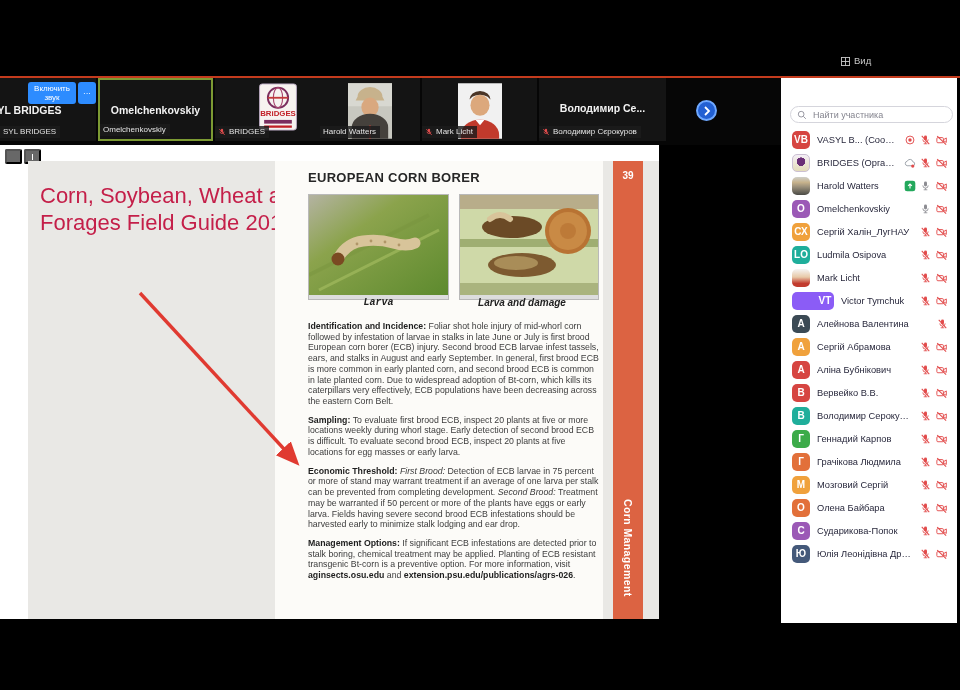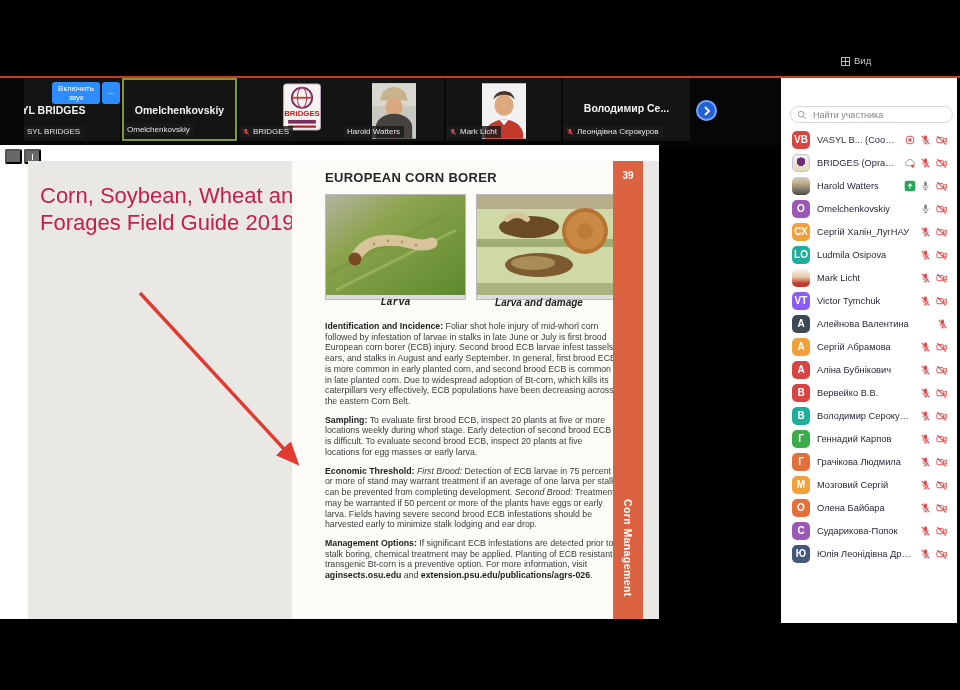--- a/index.html
+++ b/index.html
@@ -4,21 +4,21 @@
 <style>
   html,body{margin:0;padding:0;background:#000;}
   #stage{position:relative;width:960px;height:690px;background:#000;overflow:hidden;
          font-family:"Liberation Sans",sans-serif;}
   
   #view-ctl{position:absolute;top:55px;left:841px;display:flex;align-items:flex-end;gap:4px;
             color:#c9c9c9;font-size:9.5px;}
   #red-line{position:absolute;top:76px;left:0;width:960px;height:2px;background:#c43b1d;}
   
   #filmstrip{position:absolute;top:78px;left:0;width:781px;height:67px;background:#060606;}
-  .thumb{position:absolute;top:0;height:63px;background:#141414;overflow:hidden;margin-left:24px;}
+  .thumb{position:absolute;top:0;height:63px;background:#141414;overflow:hidden;}
   .thumb .vname{position:absolute;top:24px;left:0;right:0;text-align:center;color:#f2f2f2;
                 font-weight:bold;font-size:10.5px;white-space:nowrap;}
   .nametag{position:absolute;left:0;bottom:3px;display:flex;align-items:center;gap:3px;
            background:rgba(28,28,28,.82);color:#e3e3e3;font-size:8px;padding:1px 4px 2px 3px;
            white-space:nowrap;}
   #t1{left:0;width:96px;} #t2{left:98px;width:115px;box-sizing:border-box;border:2px solid #7c9a33;}
   #t3{left:215px;width:126px;} #t4{left:320px;width:100px;} #t5{left:422px;width:115px;}
   #t6{left:539px;width:127px;}
   .unmute-wrap{position:absolute;top:4px;left:28px;display:flex;gap:2px;}
   .btn-blue{background:#2d8cff;color:#fff;border:none;border-radius:3px;font-size:8px;
@@ -33,21 +33,21 @@
           display:flex;align-items:center;justify-content:center;gap:2px;}
   #rec-pause{left:5px;} #rec-stop{left:24px;}
   .pbar{width:2.5px;height:7px;background:#fff;} .sq{width:6px;height:6px;background:#fff;}
   #slide{position:absolute;top:16px;left:28px;width:631px;height:458px;background:#e9e8e5;}
   .slide-title{position:absolute;left:12px;top:22px;width:290px;color:#c41f49;
                font-size:22px;line-height:1.22;}
   .slide-anno{position:absolute;left:30px;top:86px;width:120px;color:#141414;
               font-size:19.5px;line-height:1.2;}
   #arrow-svg{position:absolute;left:0;top:0;pointer-events:none;}
   
-  #page{position:absolute;left:264px;top:0;width:328px;height:458px;background:#fcfbf8;}
+  #page{position:absolute;left:247px;top:0;width:328px;height:458px;background:#fcfbf8;}
   .doc-head{position:absolute;left:33px;top:9px;font-size:13px;font-weight:bold;
             letter-spacing:.3px;color:#262626;}
   .figs{position:absolute;left:33px;top:33px;display:flex;gap:10px;}
   .fig{border:1px solid #b9b9b9;background:#ddd;}
   .figcaps{position:absolute;left:33px;top:136px;width:287px;display:flex;}
   .figcap{font-size:10px;font-weight:bold;font-style:italic;color:#222;text-align:center;}
   .figcap:nth-child(1){width:141px;font-family:Liberation Mono, monospace;} .figcap:nth-child(2){width:146px;}
   #doc-paras{position:absolute;left:33px;top:160px;width:292px;}
   .doc-para{margin:0 0 8px 0;font-size:8.75px;line-height:1.225;color:#3c3c3c;}
   .doc-para .b{font-weight:bold;color:#1e1e1e;} .doc-para .i{font-style:italic;}
@@ -192,21 +192,21 @@
       <div class="nametag">
         <span class="icon">
             <svg width="8" height="8" viewBox="0 0 14 14">
               <g fill="none" stroke="#e24c4c" stroke-width="1.4">
                 <rect x="5.1" y="1.3" width="3.8" height="6.2" rx="1.9" fill="#e24c4c" stroke="none"></rect>
                 <path d="M3.6 6.3a3.4 3.4 0 0 0 6.8 0"></path>
                 <line x1="2.2" y1="1.8" x2="11.8" y2="12.2"></line>
               </g>
             </svg>
           </span>
-        <span>Леонідівна Сєрокуров</span>
+        <span>Володимир Сєрокуров</span>
       </div>
     </div>
 
     <button id="next-btn">
       <span class="icon">
         <svg width="8" height="10" viewBox="0 0 8 10">
             <polyline points="2,1 6,5 2,9" fill="none" stroke="#fff" stroke-width="1.8"></polyline>
           </svg>
       </span>
     </button>
@@ -513,21 +513,21 @@
                   <rect x="1.6" y="4.2" width="7.6" height="6" rx="1.2"></rect>
                   <path d="M9.4 6.6l3.2-2v5.2l-3.2-2"></path>
                   <line x1="2" y1="2.4" x2="12.4" y2="12.4" stroke-width="1.3"></line>
                 </g>
               </svg>
       </span>
     </span>
   </div>
 
   <div class="p-row">
-    <span class="p-avatar" style="background: #8b5cf6;">VT</span>
+    <span class="p-avatar" style="background: #8b5cf6; padding-left: 24px;">VT</span>
     <span class="p-name">Victor Tymchuk</span>
     <span class="p-icons">
 
       <span class="icon ic-mic_off">
         <svg width="11" height="12" viewBox="0 0 14 14">
                 <g fill="none" stroke="#e24c4c" stroke-width="1.1">
                   <rect x="5.1" y="1.3" width="3.8" height="6.2" rx="1.9" fill="#e24c4c" stroke="none"></rect>
                   <path d="M3.6 6.3a3.4 3.4 0 0 0 6.8 0"></path>
                   <line x1="7" y1="9.7" x2="7" y2="11.6"></line>
                   <line x1="4.7" y1="11.8" x2="9.3" y2="11.8"></line>

